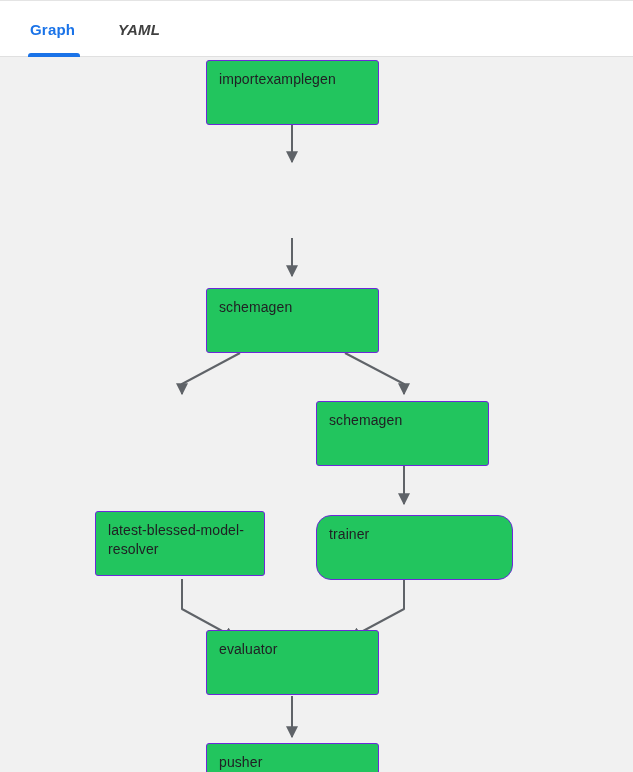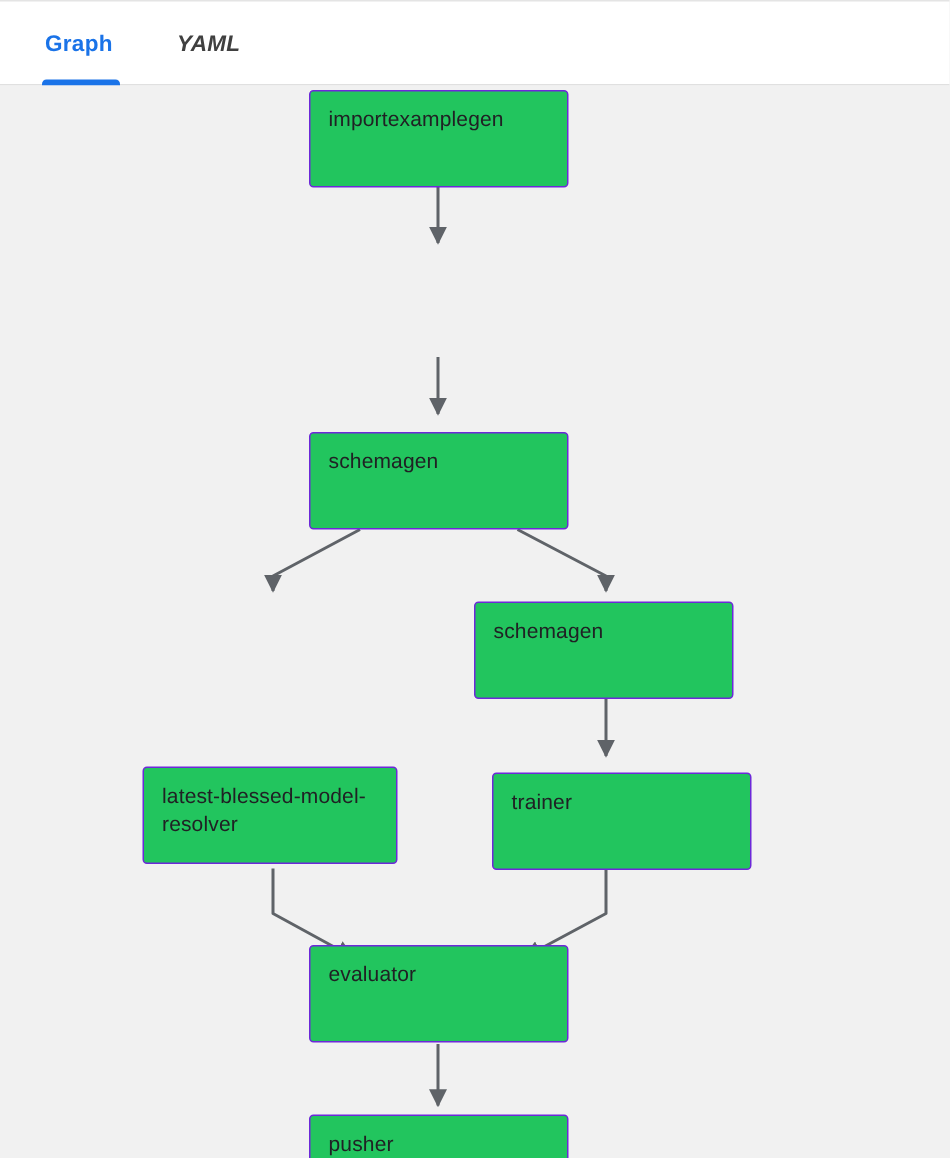--- a/index.html
+++ b/index.html
@@ -176,21 +176,21 @@
 
 
   <div class="node" style="left:316px; top:344px; width:173px; height:65px;">
     <div class="node-label">schemagen</div>
   </div>
 
   <div class="node" style="left:95px; top:454px; width:170px; height:65px;">
     <div class="node-label">latest-blessed-model-resolver</div>
   </div>
 
-  <div class="node" style="left:328px; top:458px; width:173px; height:65px;">
+  <div class="node" style="left:316px; top:458px; width:197px; height:65px;border-radius:15px;">
     <div class="node-label">trainer</div>
   </div>
 
   <div class="node" style="left:206px; top:573px; width:173px; height:65px;">
     <div class="node-label">evaluator</div>
   </div>
 
   <div class="node" style="left:206px; top:686px; width:173px; height:65px;">
     <div class="node-label">pusher</div>
   </div>

